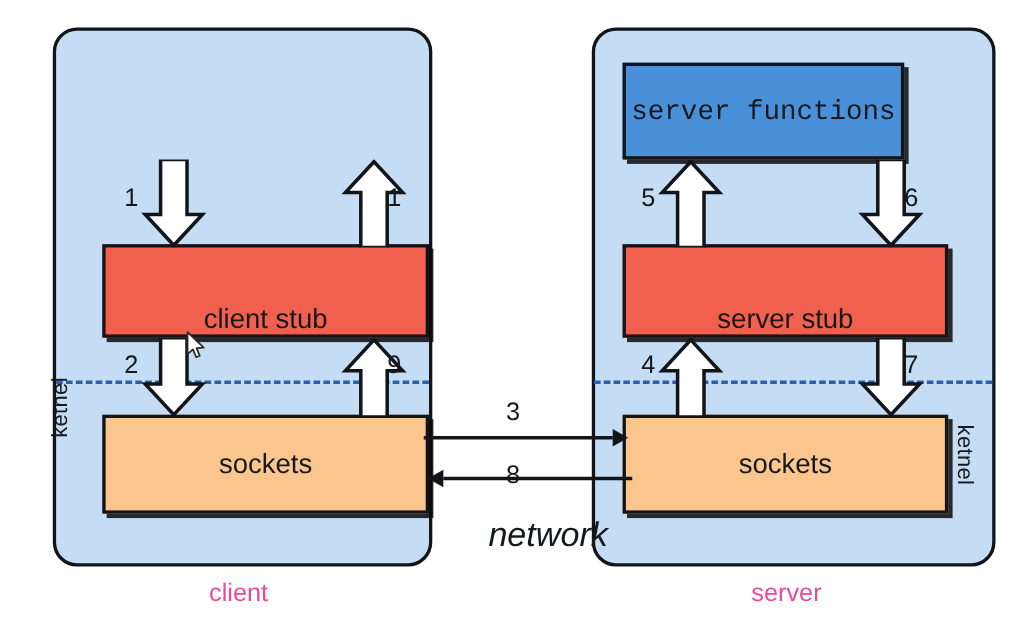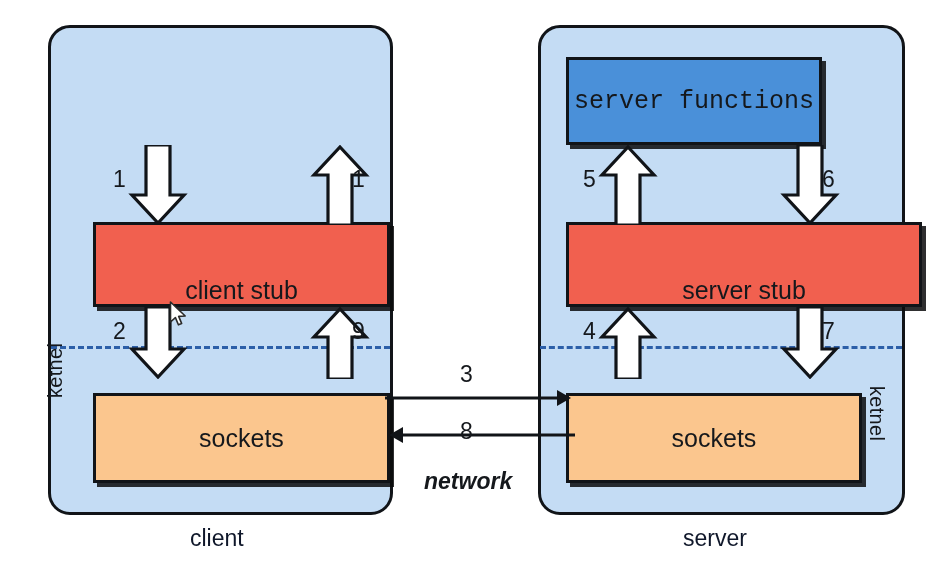--- a/index.html
+++ b/index.html
@@ -13,27 +13,27 @@
   #panel-client{left:48px;top:25px;width:345px;height:490px;}
   #panel-server{left:538px;top:25px;width:367px;height:490px;}
 
   
   .box{position:absolute;box-sizing:border-box;border:3px solid #111418;
        display:flex;align-items:center;justify-content:center;text-align:center;
        color:#15181c;font-size:25px;line-height:1.08;
        box-shadow:4px 4px 0 rgba(10,10,12,.85);z-index:3;}
   .box.blue{background:#4a90d9;}
   .box.red{background:#f1604f;align-items:flex-end;}
-  .box.orange{background:#fbc68e;margin-top:16px;}
+  .box.orange{background:#fbc68e;}
 
   #box-client-functions{left:93px;top:57px;width:297px;height:88px;}
   #box-client-stub{left:93px;top:222px;width:297px;height:85px;}
   #box-client-sockets{left:93px;top:377px;width:297px;height:90px;}
   #box-server-functions{left:566px;top:57px;width:256px;height:88px;font-family:Liberation Mono, monospace;}
-  #box-server-stub{left:566px;top:222px;width:356px;height:85px;}
+  #box-server-stub{left:566px;top:222px;width:296px;height:85px;}
   #box-server-sockets{left:566px;top:377px;width:296px;height:90px;}
 
   
   .kline{position:absolute;height:0;border-top:3px dashed #2c5fa8;z-index:2;}
   #kline-client{left:51px;top:346px;width:339px;}
   #kline-server{left:540px;top:346px;width:362px;}
 
   
   .ketnel{position:absolute;font-size:20px;color:#15181c;z-index:4;
           white-space:nowrap;letter-spacing:.3px;}
@@ -44,25 +44,25 @@
 
   
   .barrow{position:absolute;z-index:4;}
   .barrow svg{display:block;}
 
   
   .num{position:absolute;font-size:23px;color:#15181c;z-index:5;}
 
   
   .netline{position:absolute;z-index:4;}
-  #net-label{position:absolute;left:424px;top:468px;font-size:23px;
-             font-style:italic;color:#15181c;z-index:5;font-weight:bold;}
+  #net-label{position:absolute;left:444px;top:468px;font-size:31px;
+             font-style:italic;color:#15181c;z-index:5;}
 
   
-  .caption{position:absolute;font-size:23px;color:#0f172a;z-index:5;}
+  .caption{position:absolute;font-size:23px;color:#ec4899;z-index:5;}
   #caption-client{left:190px;top:525px;}
   #caption-server{left:683px;top:525px;}
 
   
   #cursor{position:absolute;left:169px;top:301px;z-index:20;}
 </style>
 </head>
 <body>
 
 <div id="stage">

